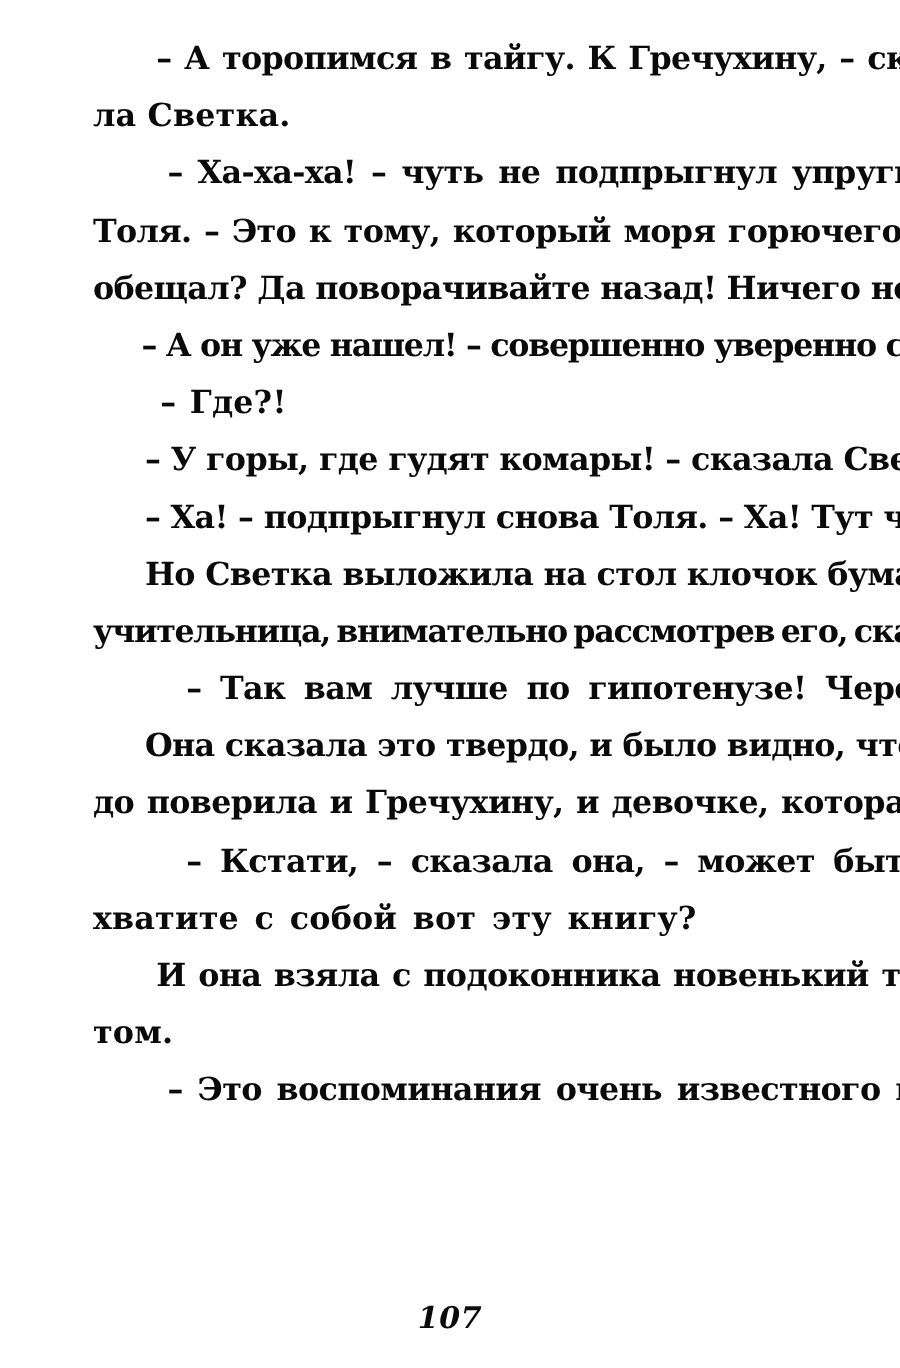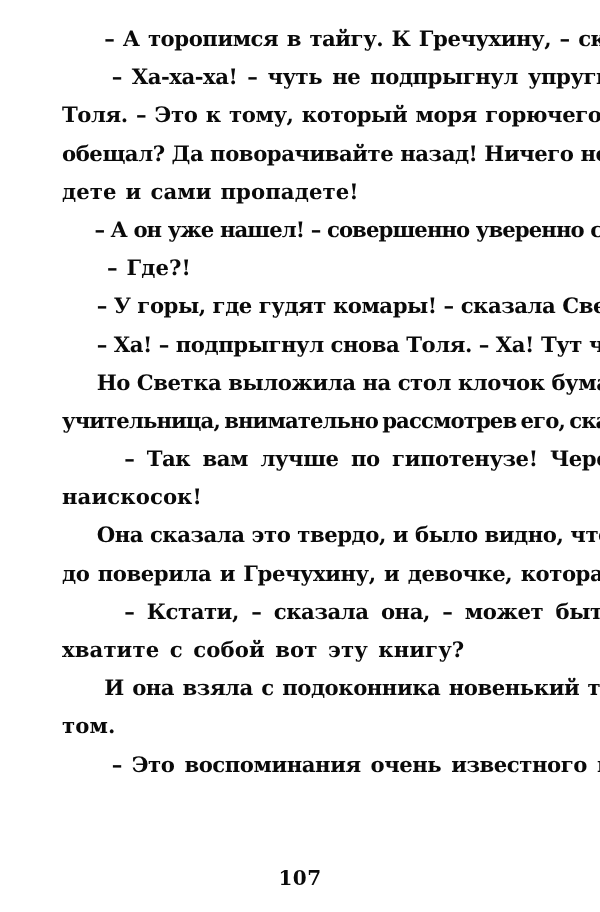--- a/index.html
+++ b/index.html
@@ -68,41 +68,41 @@
     position: absolute;
     left: 0;
     top: 866px;
     width: 600px;
     text-align: center;
     font-family: "DejaVu Serif", "Liberation Serif", serif;
     font-weight: 700;
     font-size: 20px;
     color: #0a0a0a;
     letter-spacing: 0.4px;
+    font-style: italic;
   }
 </style>
 </head>
 <body>
 
 <div class="page">
 
   <div class="text-block">
     <span class="line indent ws1 tight">     – А торопимся в тайгу. К Гречухину, – сказа-</span>
+    <span class="line ws0">ла Светка.</span>
     <span class="line indent ws2 tight">     – Ха-ха-ха! – чуть не подпрыгнул упругий</span>
     <span class="line ws1 tight">Толя. – Это к тому, который моря горючего на-</span>
     <span class="line ws0 tight">обещал? Да поворачивайте назад! Ничего не най-</span>
-    <span class="line ws1">дете и сами пропадете!</span>
     <span class="line indent ws0 tight2">     – А он уже нашел! – совершенно уверенно ска-</span>
     <span class="line indent ws1">     – Где?!</span>
     <span class="line indent ws0 tight">     – У горы, где гудят комары! – сказала Светка.</span>
     <span class="line indent ws0 tight">     – Ха! – подпрыгнул снова Толя. – Ха! Тут что</span>
     <span class="line indent ws0 tight">     Но Светка выложила на стол клочок бумаги, и</span>
     <span class="line wsn2 tight2">учительница, внимательно рассмотрев его, сказала:</span>
     <span class="line indent ws3 tight">     – Так вам лучше по гипотенузе! Через горы</span>
-    <span class="line ws1">наискосок!</span>
     <span class="line indent ws0 tight">     Она сказала это твердо, и было видно, что твер-</span>
     <span class="line ws1 tight">до поверила и Гречухину, и девочке, которая на-</span>
     <span class="line indent ws3 tight">     – Кстати, – сказала она, – может быть, при-</span>
     <span class="line ws2">хватите с собой вот эту книгу?</span>
     <span class="line indent ws1 tight">     И она взяла с подоконника новенький толстый</span>
     <span class="line ws1">том.</span>
     <span class="line indent ws2 tight">     – Это воспоминания очень известного марша-</span>
 
   </div>
 

